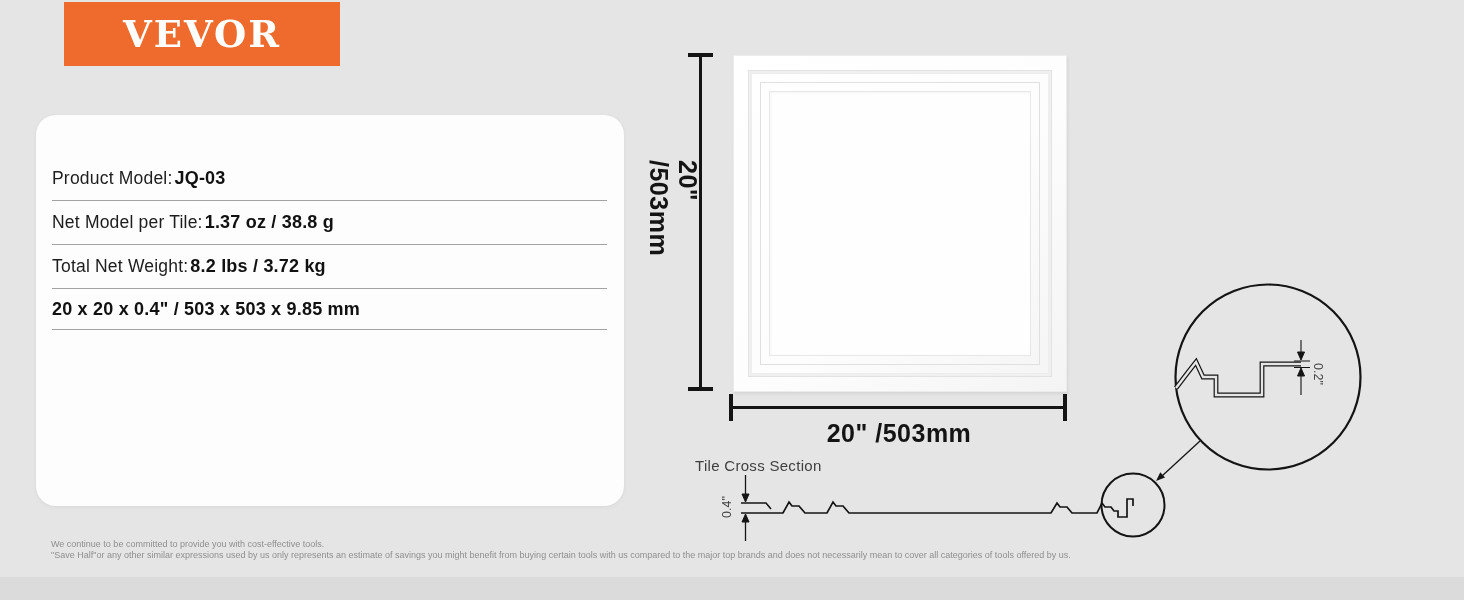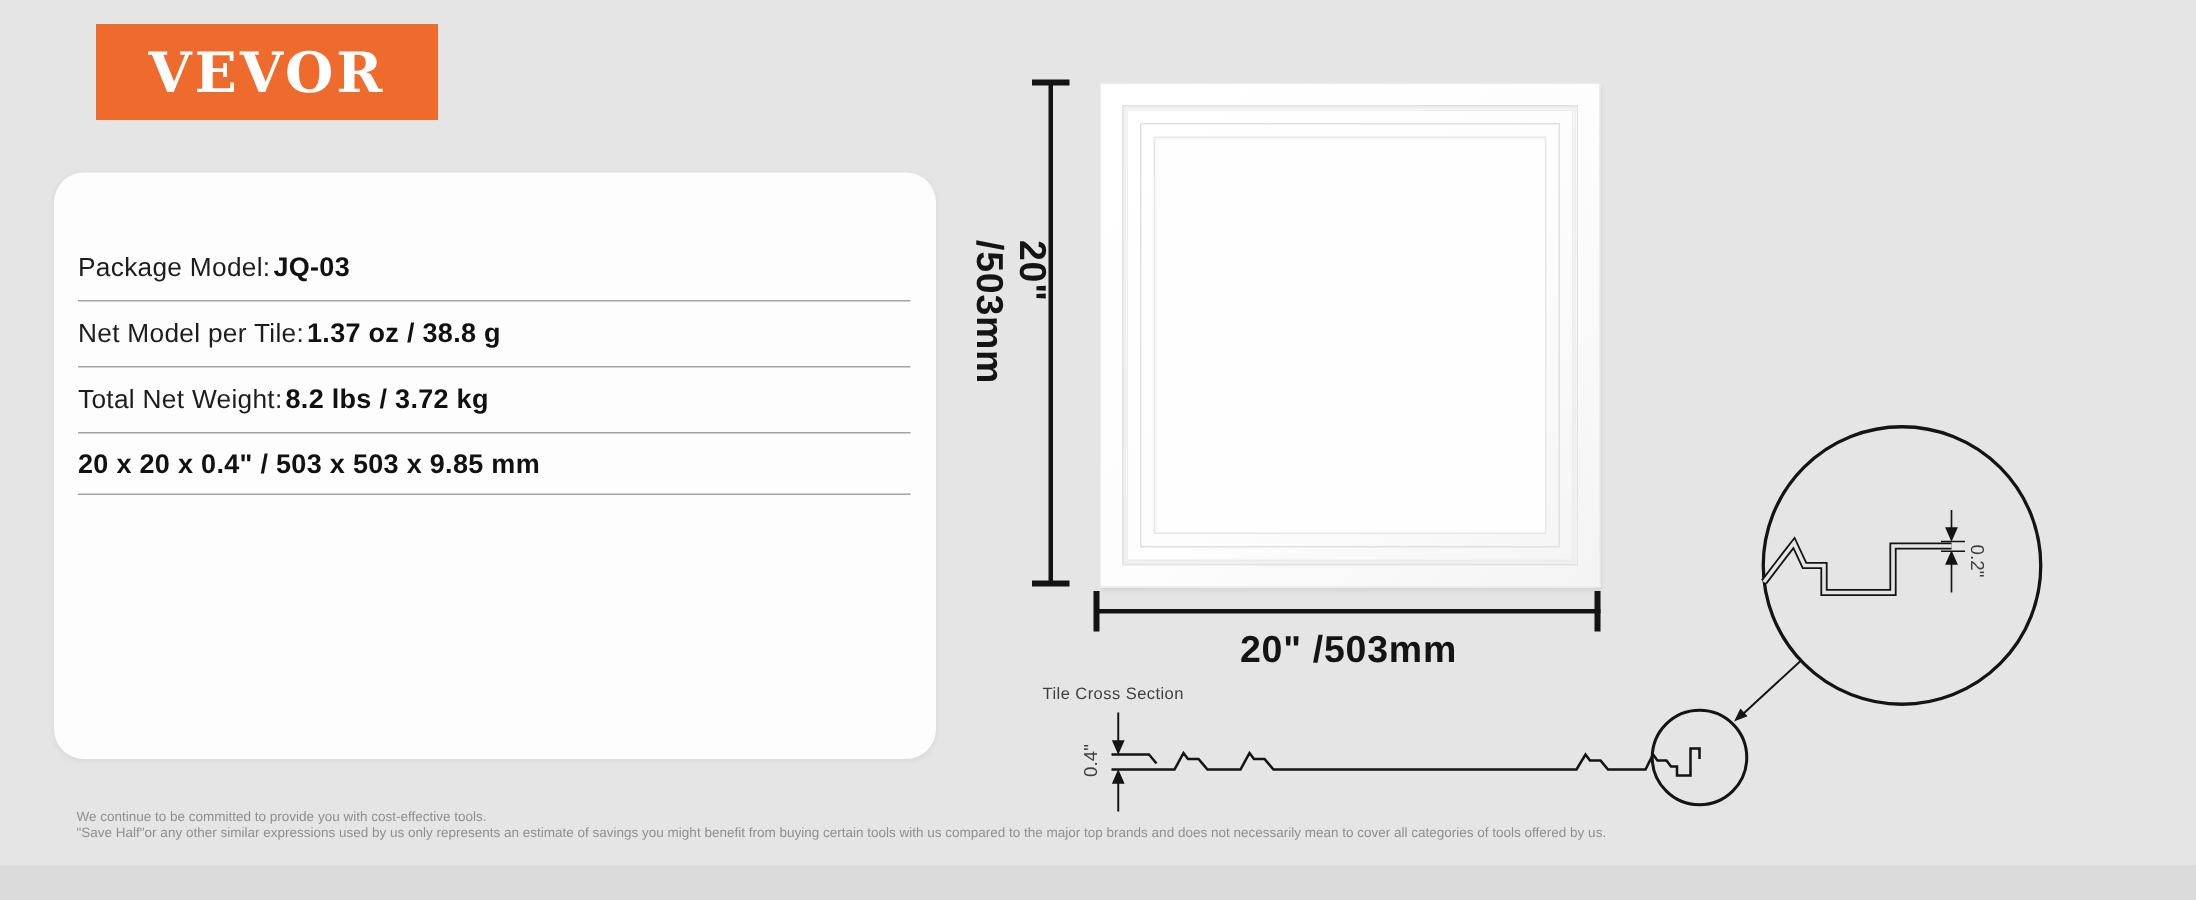--- a/index.html
+++ b/index.html
@@ -13,21 +13,21 @@
   }
   .canvas { position:absolute; inset:0; width:1464px; height:600px; }
 
   .bottom-strip {
     position:absolute; left:0; top:577px; width:1464px; height:23px;
     background:#dbdbdb;
   }
 
   
   .logo {
-    position:absolute; left:64px; top:16px; width:228px; height:64px;
+    position:absolute; left:64px; top:2px; width:276px; height:64px;
     display:flex; align-items:center; justify-content:center;
   }
   .logo-text {
     font-family:"DejaVu Serif", serif;
     font-weight:900; font-size:37px; letter-spacing:2px;
     line-height:1;
   }
 
   
   .card {
@@ -71,21 +71,21 @@
     writing-mode:vertical-rl;
     display:flex; align-items:center; justify-content:center;
   }
   .dim-label-h {
     position:absolute; left:731px; top:419px; width:336px;
     text-align:center;
   }
 
   .cs-title {
     position:absolute; left:695px; top:457px;
-    font-size:11px; color:#3f3f3f; letter-spacing:0.3px;
+    font-size:15px; color:#3f3f3f; letter-spacing:0.3px;
   }
 
   .footer {
     position:absolute; left:51px; top:539px; width:1380px;
   }
   .footer p { font-size:9px; line-height:11px; color:#8f8f8f; }
 
   svg.overlay { position:absolute; inset:0; pointer-events:none; }
 </style>
 </head>
@@ -94,21 +94,21 @@
 <div class="canvas">
 
   <div class="bottom-strip"></div>
 
   <div class="logo" style="background: rgb(238, 107, 45);">
     <span class="logo-text" style="color: rgb(255, 255, 255);">VEVOR</span>
   </div>
 
   <div class="card">
     <div class="spec-row">
-      <span class="spec-label">Package Model:</span>
+      <span class="spec-label">Product Model:</span>
       <span class="spec-value">JQ-03</span>
     </div>
     <div class="spec-row">
       <span class="spec-label">Net Model per Tile:</span>
       <span class="spec-value">1.37 oz / 38.8 g</span>
     </div>
     <div class="spec-row">
       <span class="spec-label">Total Net Weight:</span>
       <span class="spec-value">8.2 lbs / 3.72 kg</span>
     </div>

